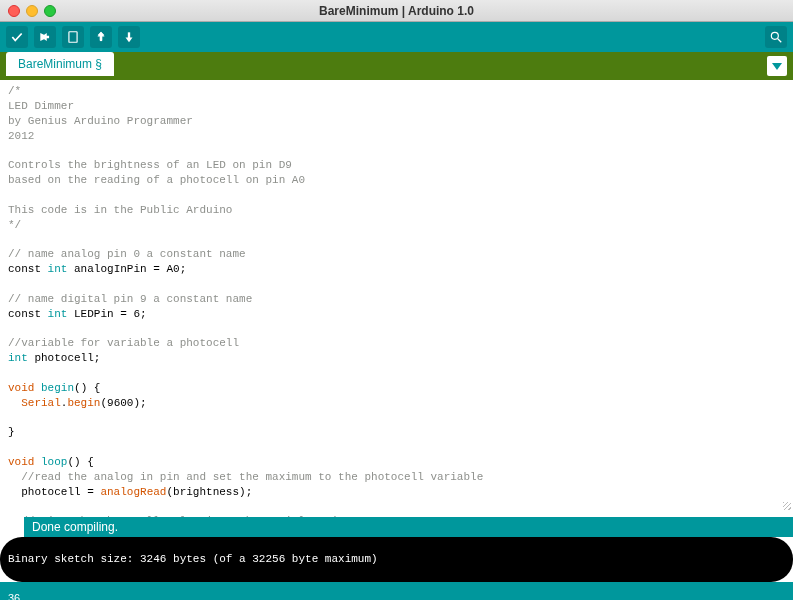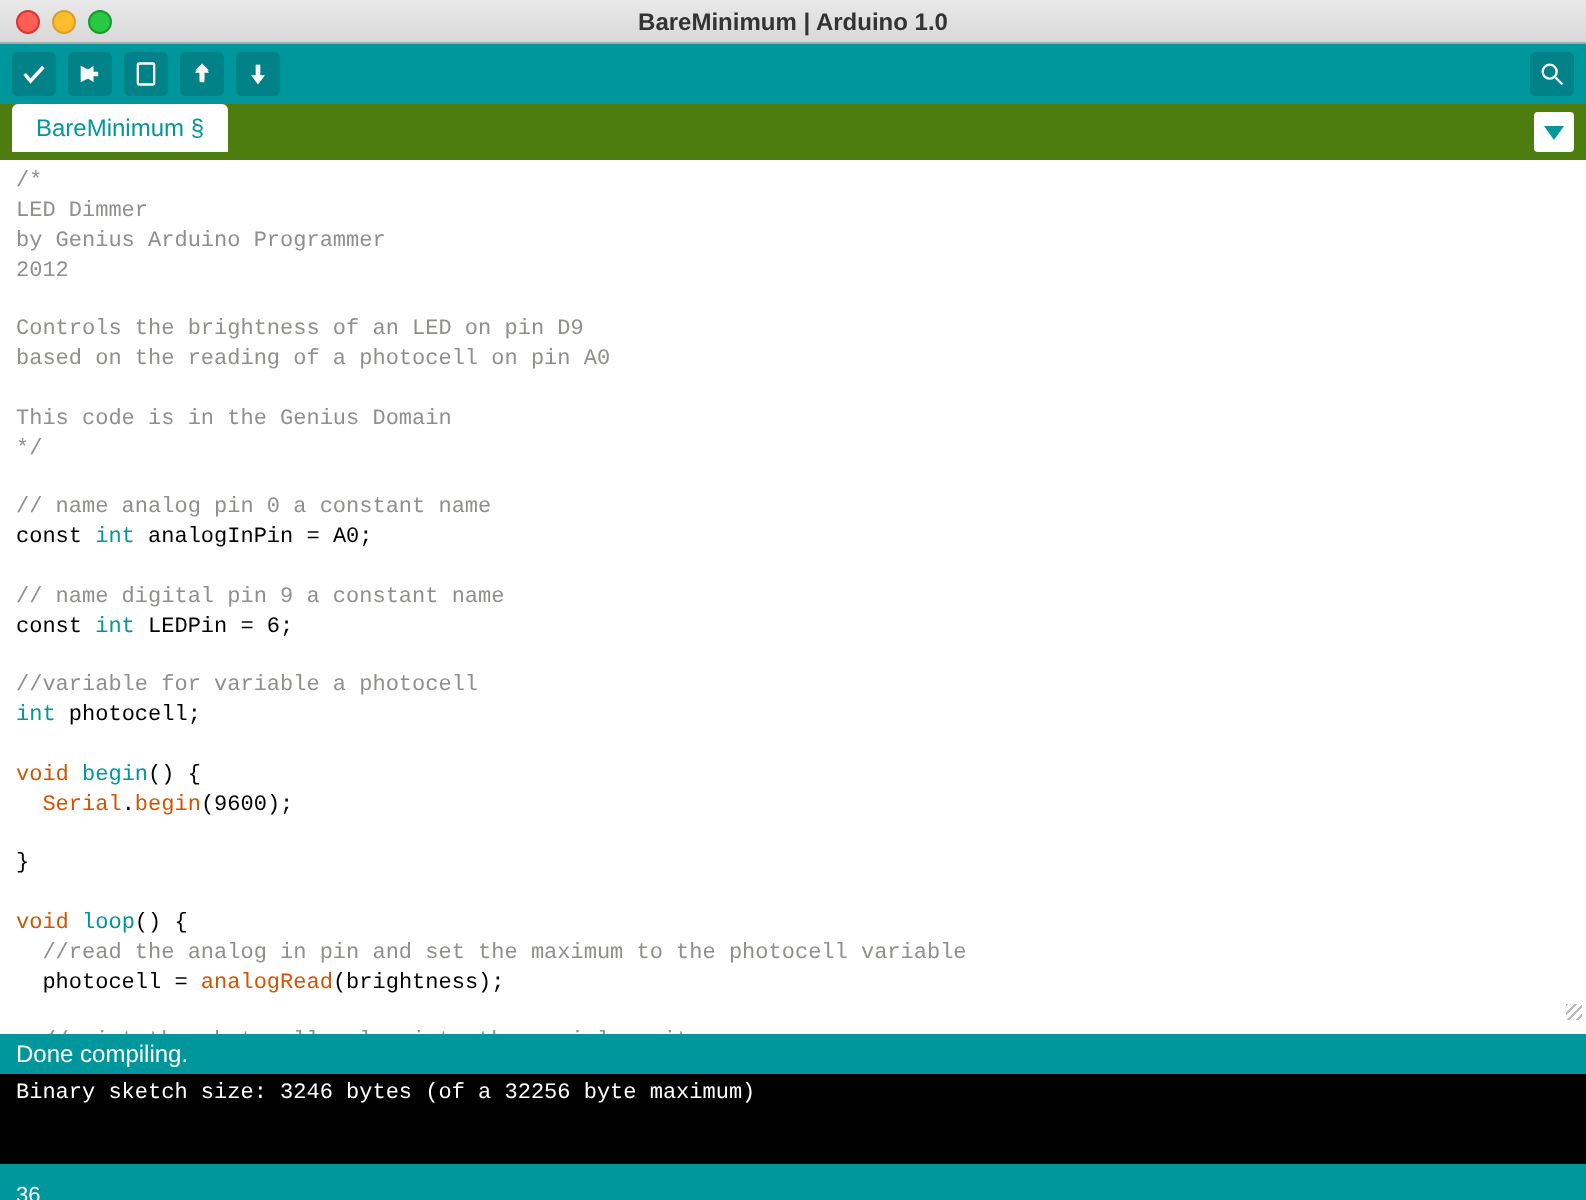--- a/index.html
+++ b/index.html
@@ -17,22 +17,22 @@
     .spacer { flex:1; }
     .tabrow { height:28px; background:#4d7c0f; display:flex; align-items:flex-start; padding-left:6px; position:relative; }
     .tab { background:#fff; padding:5px 12px; font-size:12px; color:#00979c; border-radius:3px 3px 0 0; }
     .tabmenu { position:absolute; right:6px; top:4px; width:20px; height:20px; background:#fff; border-radius:2px; display:flex; align-items:center; justify-content:center; cursor:pointer; }
     .editor { height:437px; overflow:auto; background:#fff; padding:4px 8px; font-family:"Courier New",monospace; font-size:11px; line-height:1.35; white-space:pre; }
     .cmt { color:#8e908c; }
     .kw { color:#d35400; }
     .kw2 { color:#00979c; }
     .ty { color:#00979c; }
     .fn { color:#d35400; }
-    .statusbar { height:20px; background:#00979c; color:#fff; display:flex; align-items:center; padding:0 8px; font-size:12px; }
-    .console { height:45px; background:#000; color:#fff; font-family:"Courier New",monospace; font-size:11px; padding:4px 8px; }
+    .statusbar { height:20px; background:#00979c; color:#fff; display:flex; align-items:center; padding:0 8px; font-size:12px;margin-left:24px; }
+    .console { height:45px; background:#000; color:#fff; font-family:"Courier New",monospace; font-size:11px; padding:16px 8px;border-radius:22px; }
     .footer { height:18px; background:#00979c; color:#fff; display:flex; align-items:center; padding:16px 8px; font-size:11px; }
     .footer .right { margin-left:auto; }
     .resize { position:absolute; right:0; bottom:88px; width:12px; height:12px; }
     .resize::after{content:"";position:absolute;right:2px;bottom:2px;width:8px;height:8px;background:repeating-linear-gradient(135deg,#bbb,#bbb 1px,transparent 1px,transparent 3px);}
   </style>
 </head>
 <body>
 
 <div class="titlebar">
   <div class="traffic">
@@ -92,21 +92,21 @@
 </div>
 
 <div class="editor"><span class="cmt">/*</span>
 <span class="cmt">LED Dimmer</span>
 <span class="cmt">by Genius Arduino Programmer</span>
 <span class="cmt">2012</span>
 
 <span class="cmt">Controls the brightness of an LED on pin D9</span>
 <span class="cmt">based on the reading of a photocell on pin A0</span>
 
-<span class="cmt">This code is in the Genius Domain</span>
+<span class="cmt">This code is in the Public Arduino</span>
 <span class="cmt">*/</span>
 
 <span class="cmt">// name analog pin 0 a constant name</span>
 <span>const </span><span class="ty">int</span><span> analogInPin = A0;</span>
 
 <span class="cmt">// name digital pin 9 a constant name</span>
 <span>const </span><span class="ty">int</span><span> LEDPin = 6;</span>
 
 <span class="cmt">//variable for variable a photocell</span>
 <span class="ty">int</span><span> photocell;</span>

